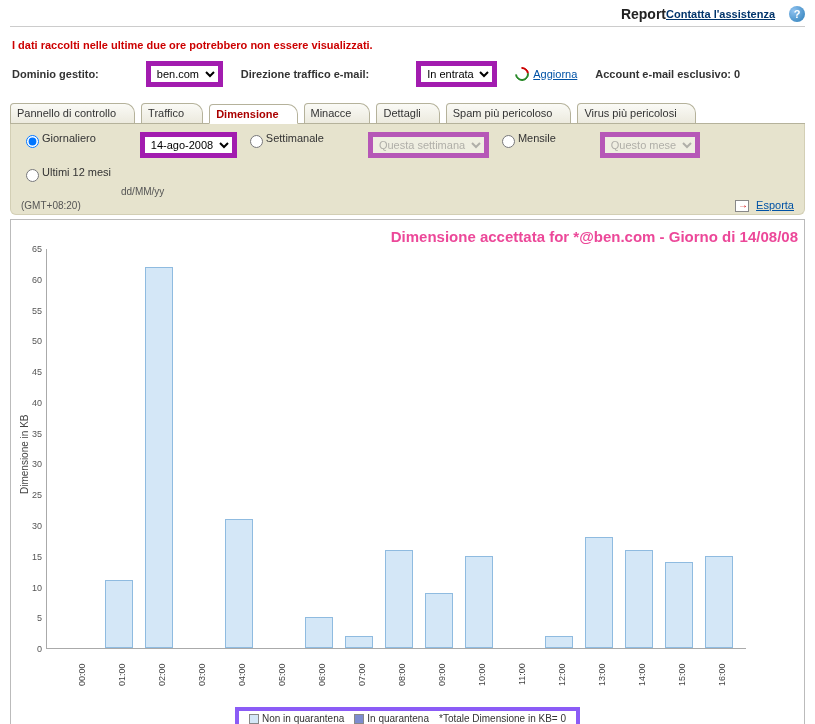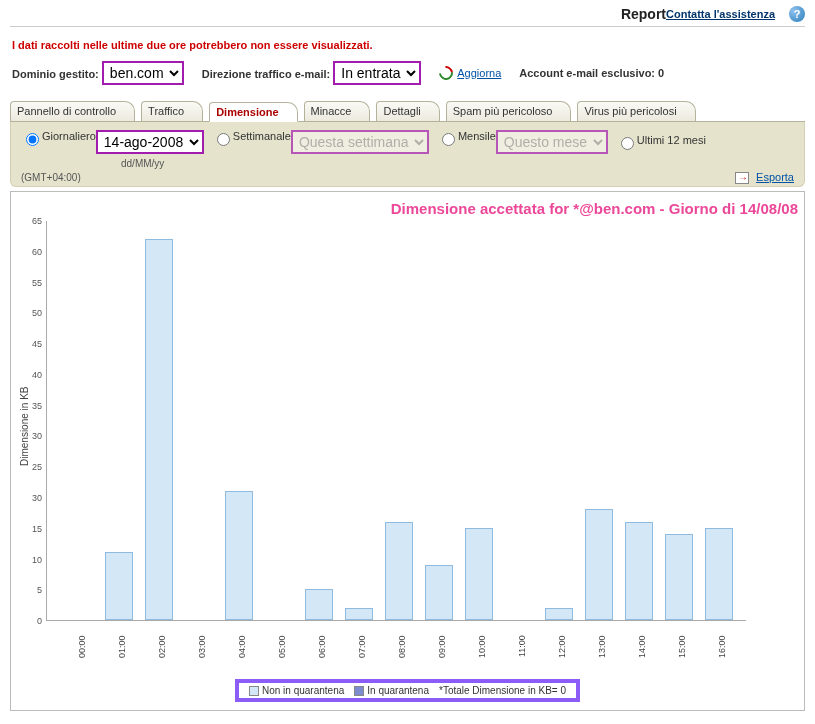--- a/index.html
+++ b/index.html
@@ -27,22 +27,22 @@
     width: 16px; height: 16px; border-radius: 50%;
     background: radial-gradient(circle at 30% 30%, #8fc2f0, #2a7db8);
     color: #fff; font-weight: bold; font-size: 11px;
     display: inline-flex; align-items: center; justify-content: center;
     cursor: pointer;
   }
   .warning { color: #c00; font-weight: bold; padding: 4px 2px 10px 2px; }
   .filter-row { display: flex; align-items: center; gap: 18px; padding: 0 2px 10px 2px; }
   .filter-row label.bold { font-weight: bold; }
   select {
-    font-size: 14px; padding: 1px 2px;
-    border: 2px solid #a21caf; background: #fff;
+    font-size: 11px; padding: 1px 2px;
+    border: 5px solid #a21caf; background: #fff; margin-left: 44px;
   }
   .refresh-icon {
     width: 14px; height: 14px; display: inline-block;
     border: 2px solid #2a8a2a; border-radius: 50%;
     border-top-color: #c00; border-left-color: transparent;
     transform: rotate(40deg);
   }
   .refresh-link { color: #0052a5; text-decoration: underline; cursor: pointer; }
   .tabs { display: flex; border-bottom: 1px solid #b5b29b; margin-top: 6px; }
   .tab {
@@ -179,21 +179,21 @@
         <label>Mensile</label>
         <select disabled=""><option>Questo mese</option></select>
       </span>
       <span class="radio-group">
         <input type="radio" style="">
         <label>Ultimi 12 mesi</label>
       </span>
     </div>
     <div class="date-hint">dd/MM/yy</div>
     <div class="tz-row">
-      <span class="tz">(GMT+04:00)</span>
+      <span class="tz">(GMT+08:20)</span>
       <span>
         <span class="export-icon"></span>
         <span class="export-link">Esporta</span>
       </span>
     </div>
   </div>
 
   <div class="chart-wrap">
     <div class="chart-title">Dimensione accettata for *@ben.com - Giorno di 14/08/08</div>
     <div class="chart-body">

